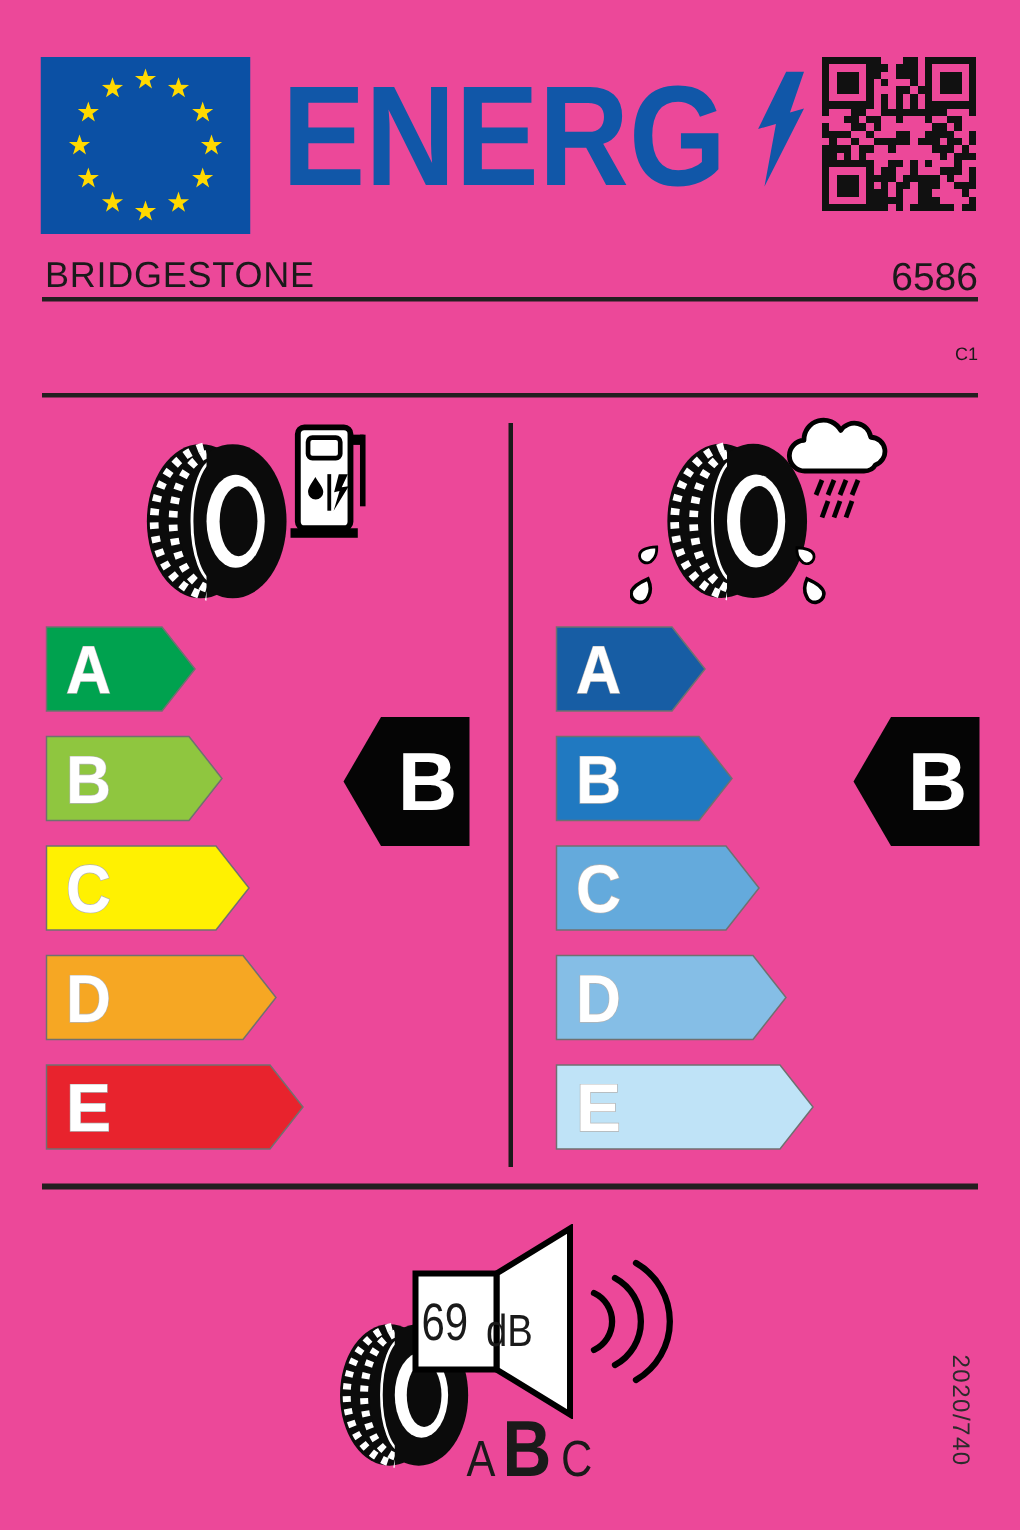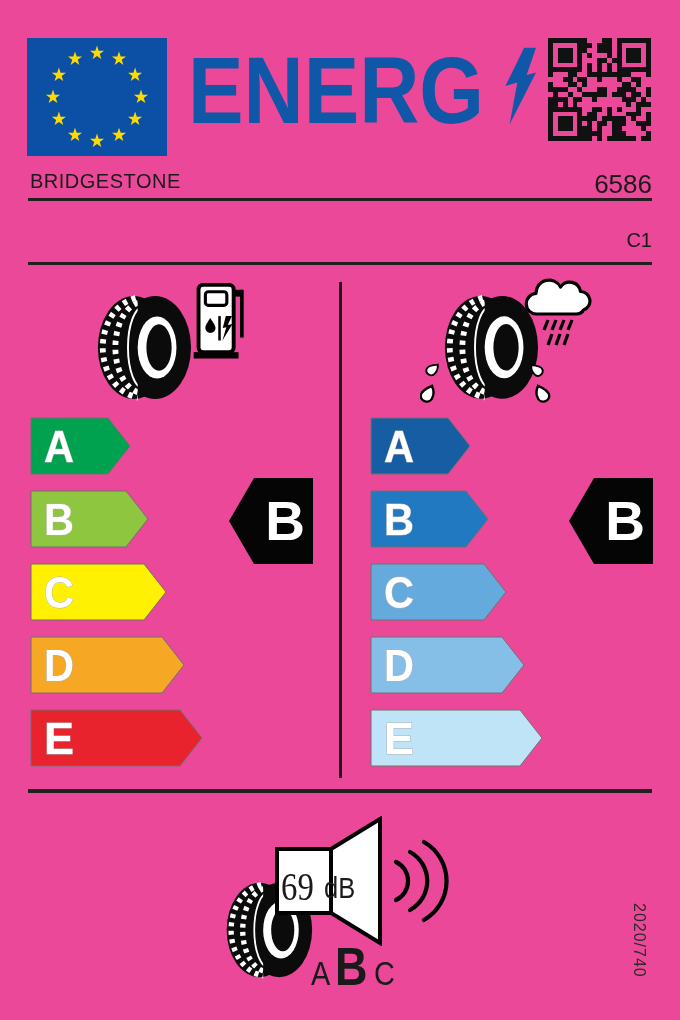--- a/index.html
+++ b/index.html
@@ -2,25 +2,25 @@
 <html><head>
 <meta charset="utf-8">
 <style>
   html,body{margin:0;padding:0;background:#fff;}
   .label{position:relative;width:680px;height:1020px;background:#ec4899;
          font-family:"Liberation Sans", sans-serif;color:#1a1a1a;overflow:hidden;}
   .abs{position:absolute;}
   .hline{position:absolute;left:28px;width:624px;background:#231f20;}
   .cond{display:inline-block;white-space:nowrap;transform-origin:0 50%;}
   .cond-r{display:inline-block;white-space:nowrap;transform-origin:100% 50%;}
-  .brand{left:30px;top:170px;font-size:20px;letter-spacing:.5px;text-decoration:underline;}
+  .brand{left:30px;top:170px;font-size:24px;letter-spacing:.5px;text-decoration:underline;}
   .code{right:28px;top:169px;font-size:26px;}
   .size{left:28px;top:216px;font-size:36px;}
-  .tclass{right:28px;top:229px;font-size:20px;}
-  .noise-69{left:281px;top:862px;font-size:41px;font-family:Liberation Serif, serif;}
+  .tclass{right:28px;top:229px;font-size:12px;}
+  .noise-69{left:281px;top:862px;font-size:35px;}
   .noise-db{left:324px;top:871px;font-size:30px;}
   .abc{left:311px;top:936px;display:flex;align-items:baseline;height:48px;}
   .abc span{display:inline-block;}
   .abc .a{font-size:34px;transform:scaleX(.85);transform-origin:0 100%;}
   .abc .b{font-size:53px;font-weight:bold;transform:scaleX(.85);transform-origin:0 100%;margin:0 1px;}
   .abc .c{font-size:34px;transform:scaleX(.85);transform-origin:0 100%;}
   .reg{left:630px;top:903px;font-size:16px;letter-spacing:1px;writing-mode:vertical-rl;color:#2b2b2b;}
   svg text{font-family:"Liberation Sans", sans-serif;}
 </style>
 </head>

